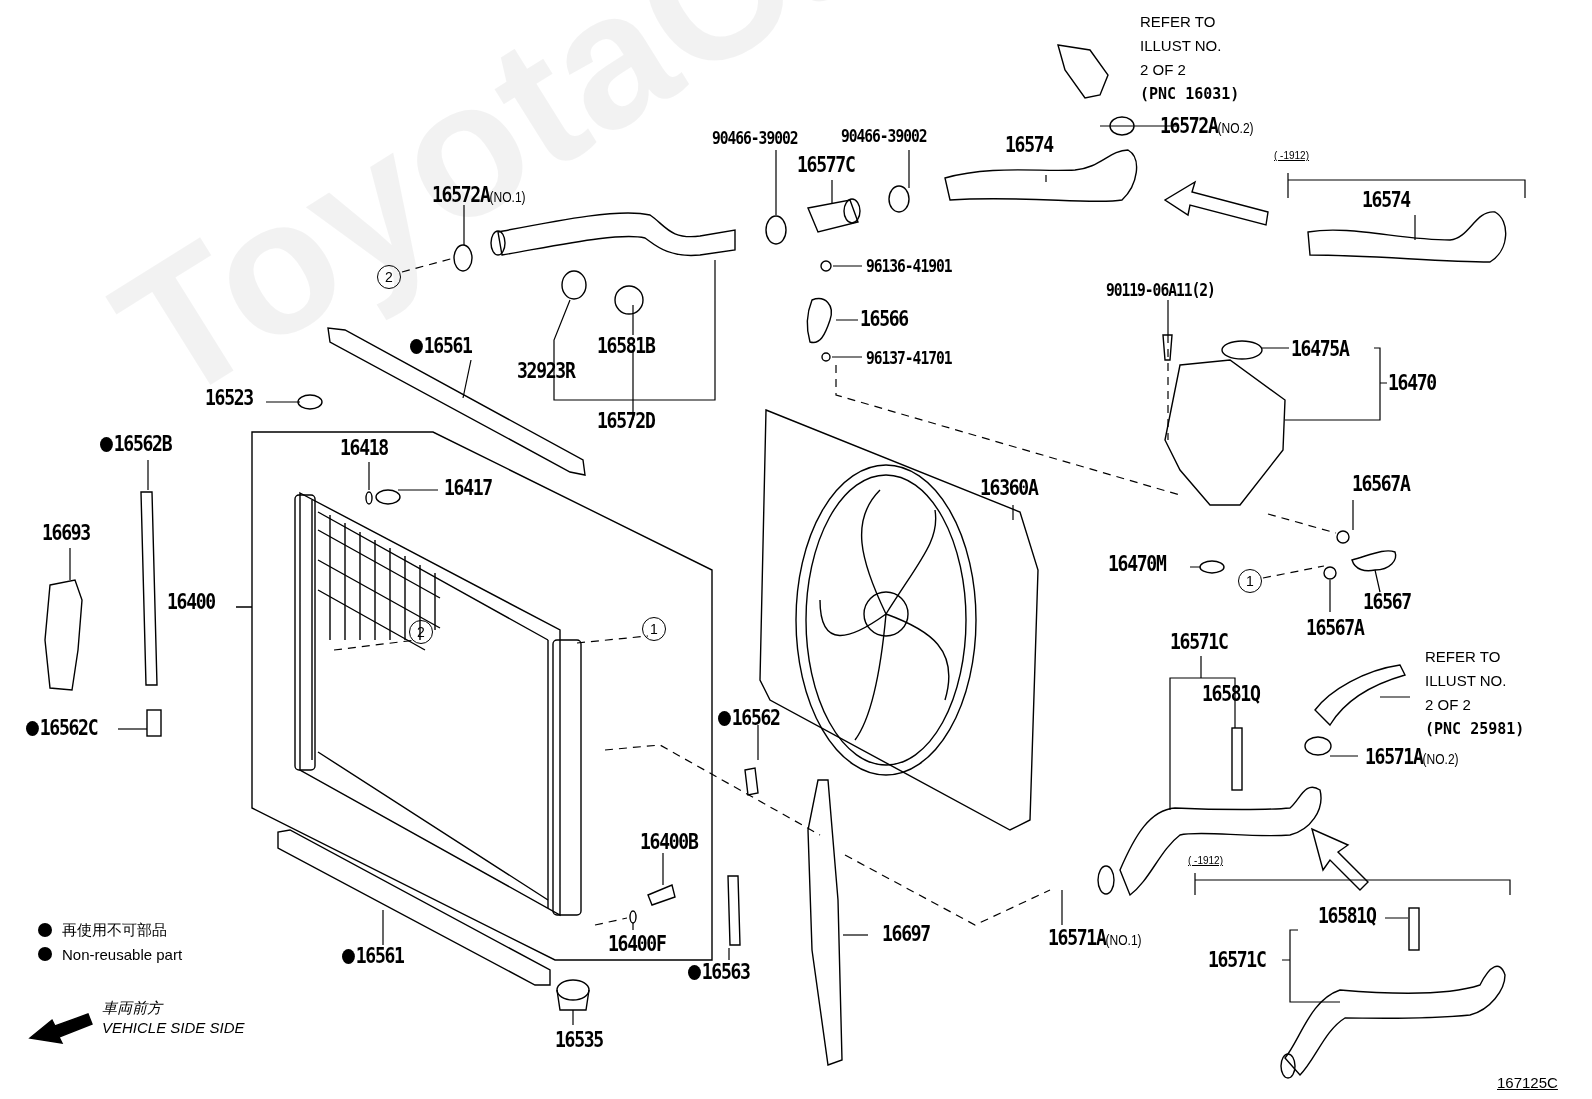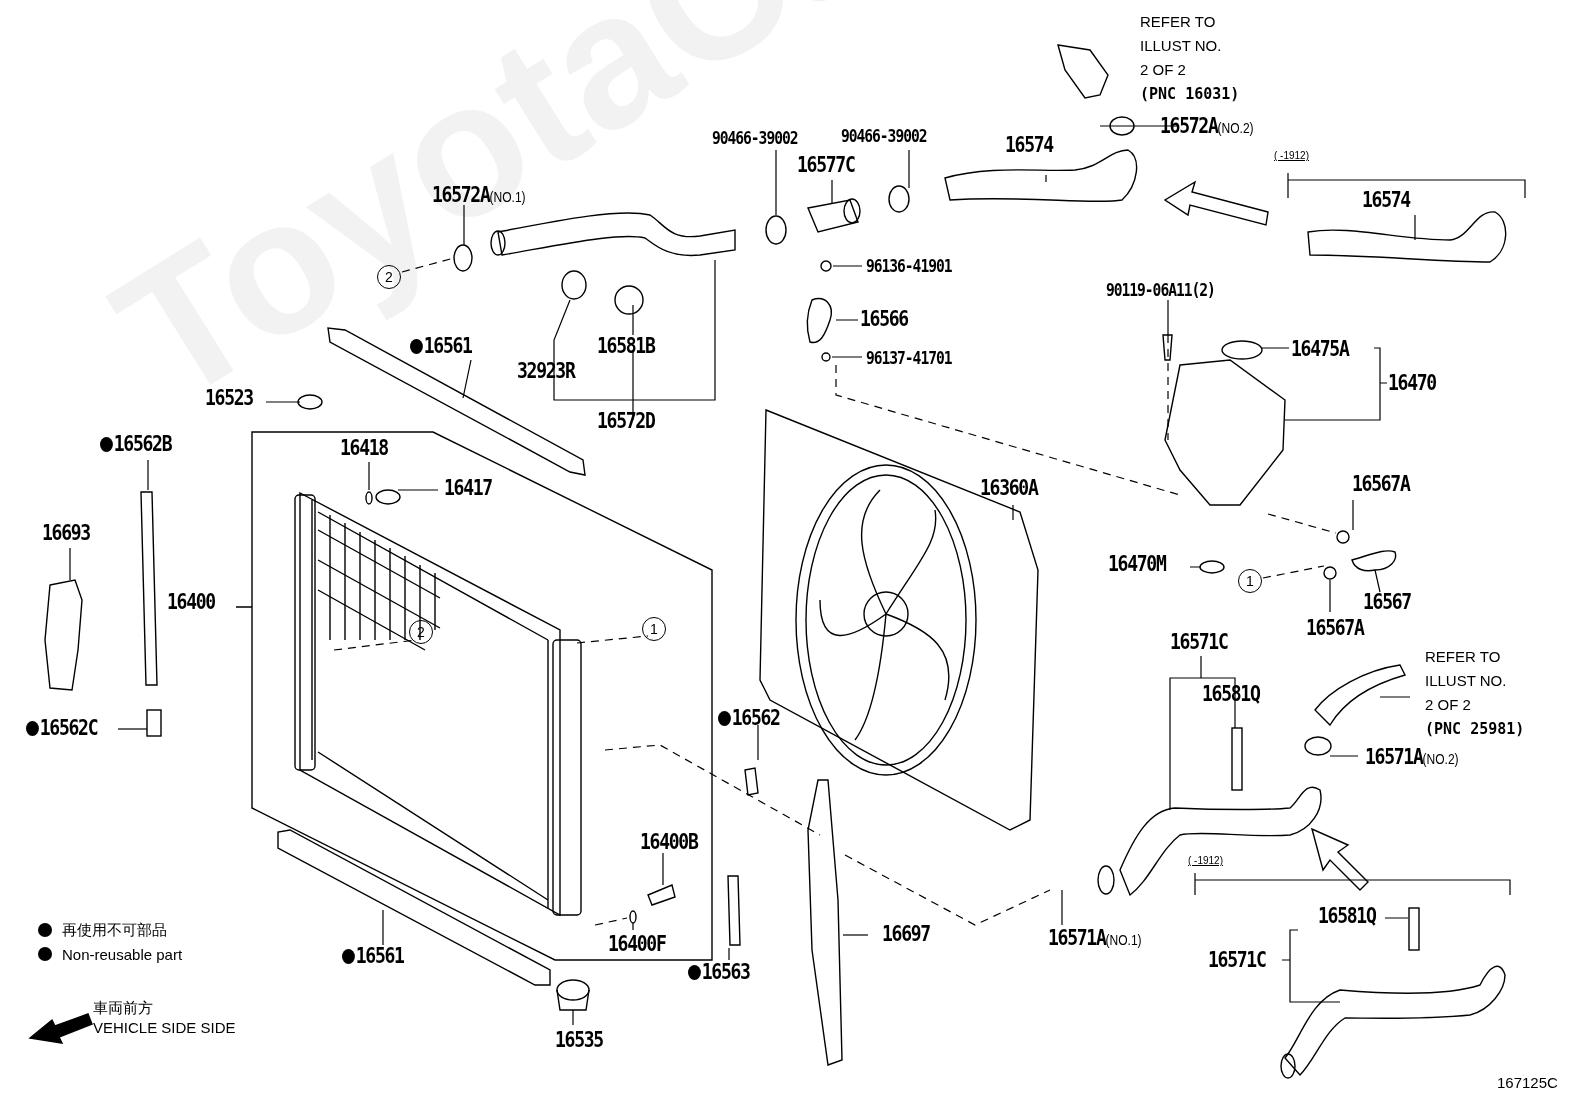--- a/index.html
+++ b/index.html
@@ -243,19 +243,19 @@
     <div class="row">
         <span class="ldot"></span>
         <span>再使用不可部品</span>
       </div>
     <div class="row">
         <span class="ldot"></span>
         <span>Non-reusable part</span>
       </div>
   </div>
 
-  <div class="front" style="left:93px;top:998px;">
+  <div class="front" style="left:102px;top:998px;font-style:italic;">
     <div>車両前方</div>
     <div>VEHICLE SIDE SIDE</div>
   </div>
 
-  <div class="figno" style="left:1497px;top:1074px;">167125C</div>
+  <div class="figno" style="left:1497px;top:1074px;text-decoration:underline;">167125C</div>
 </div>
 
 </body></html>

